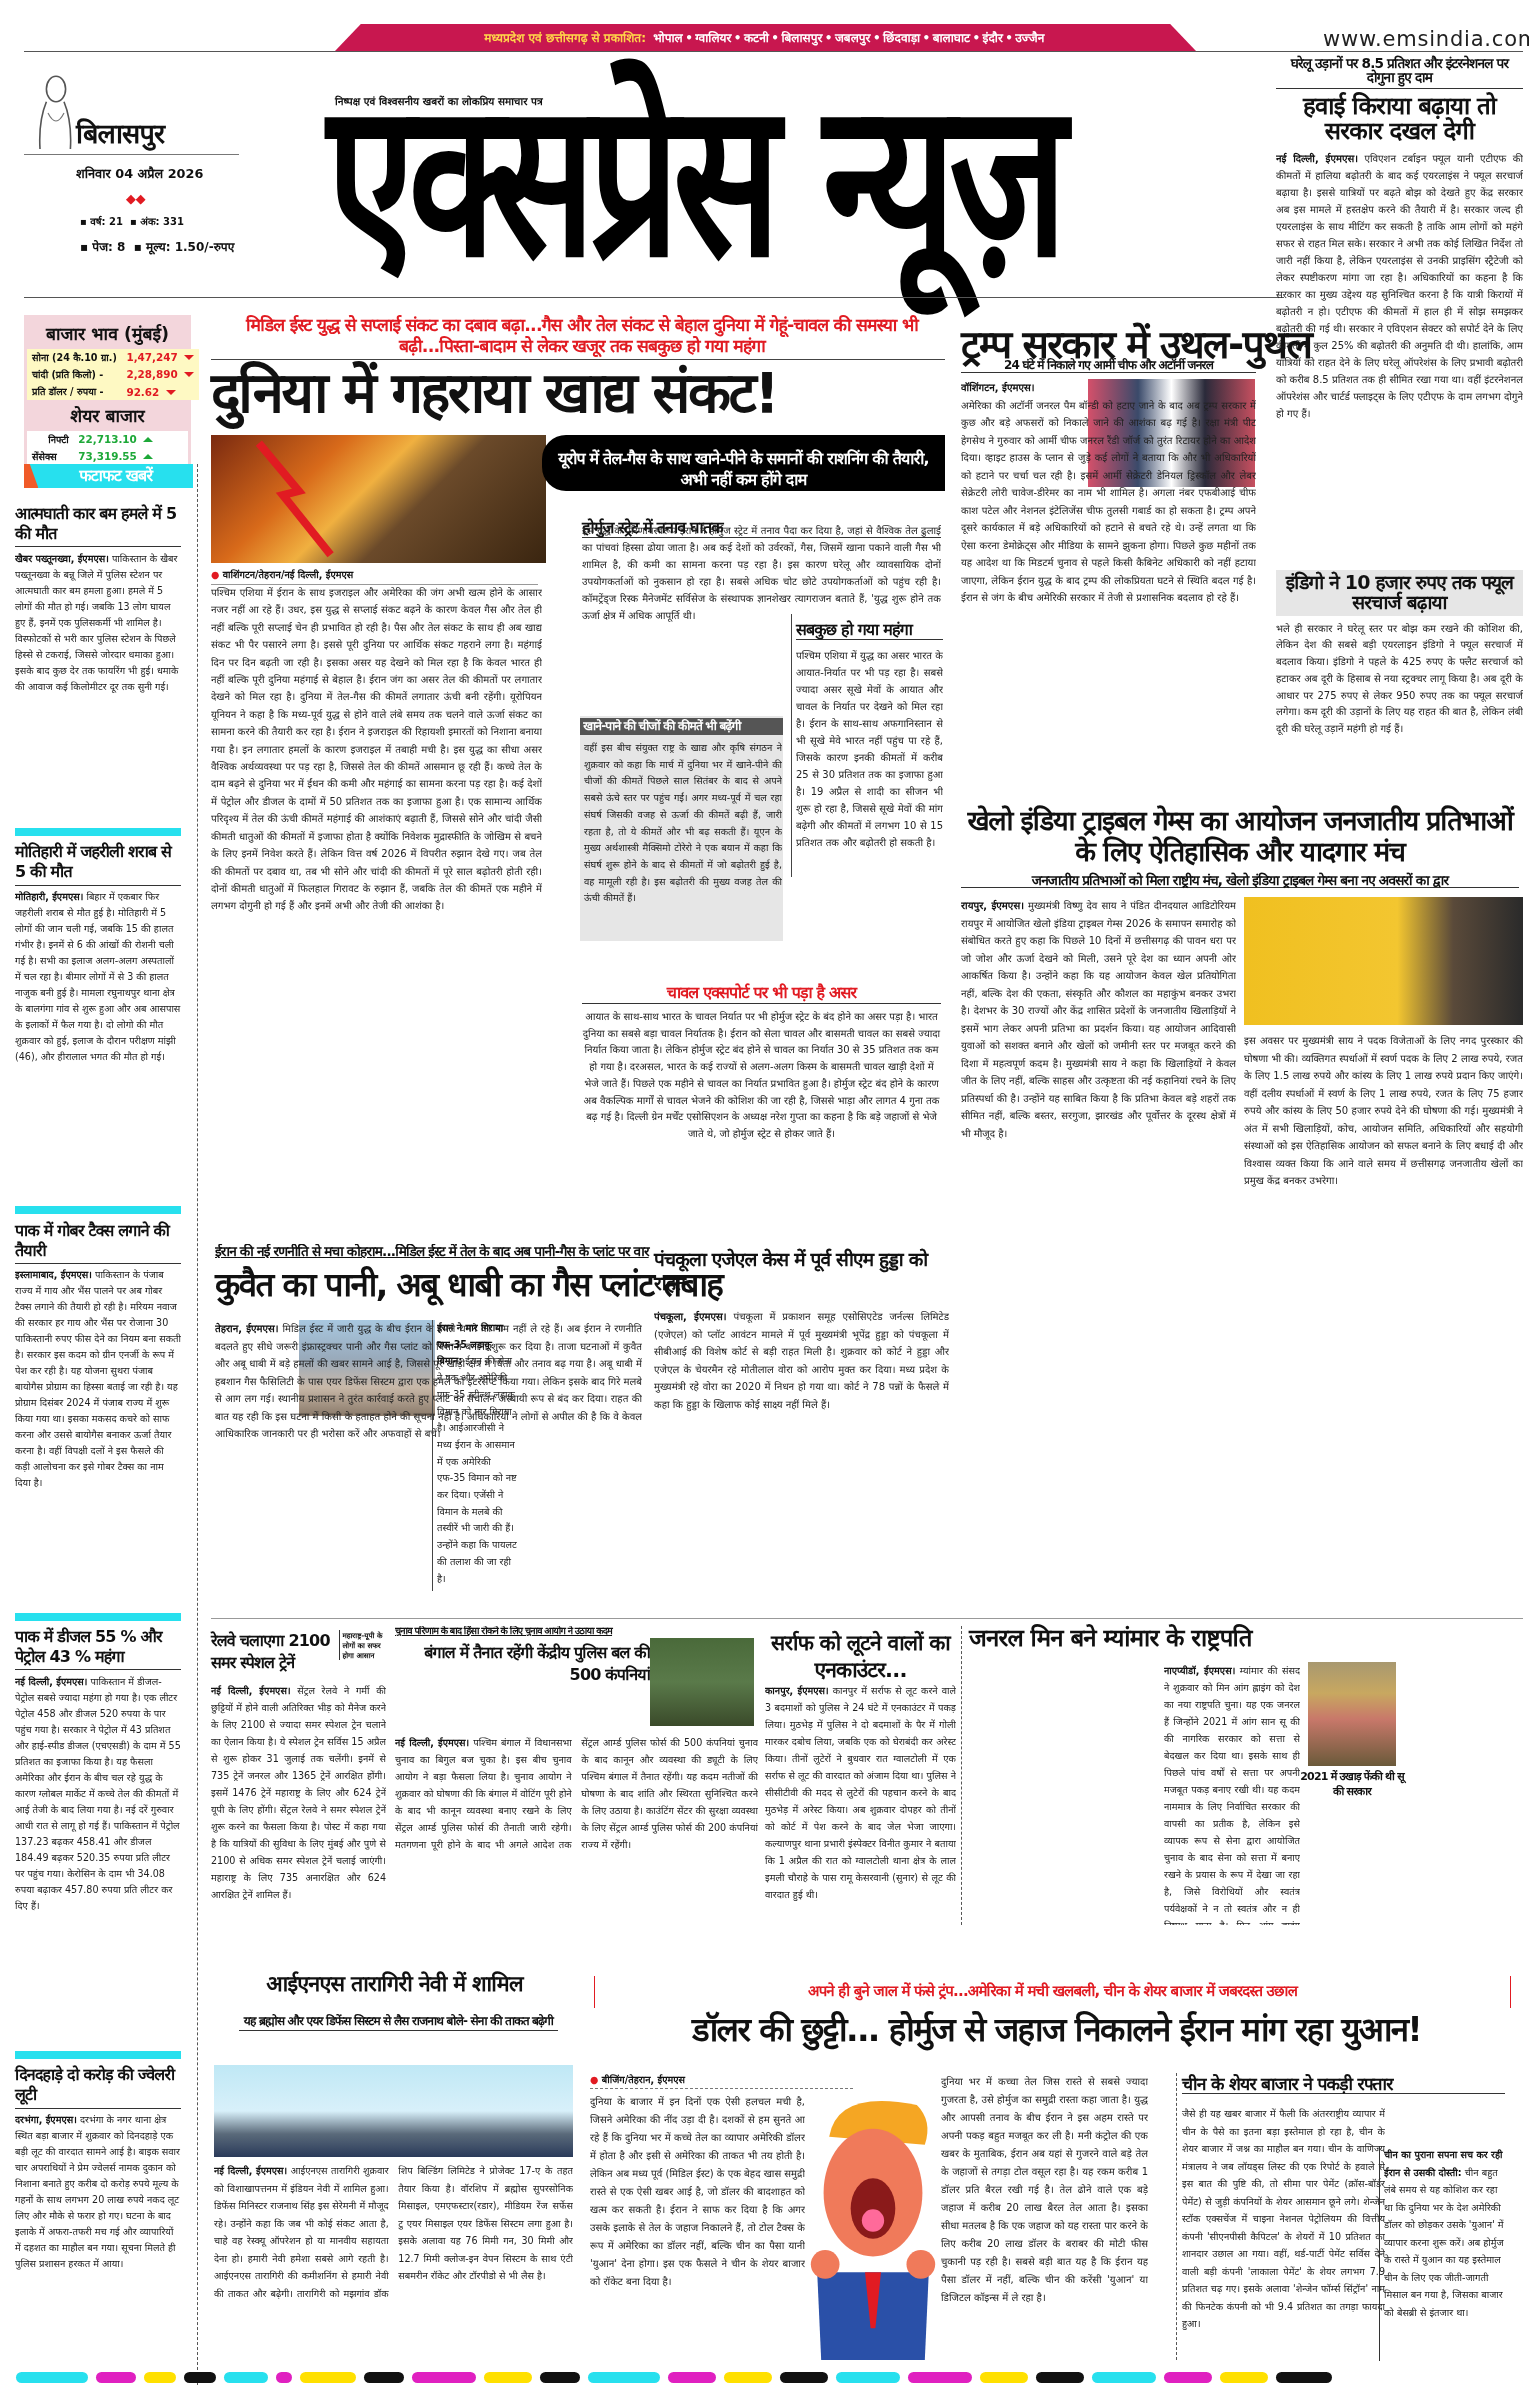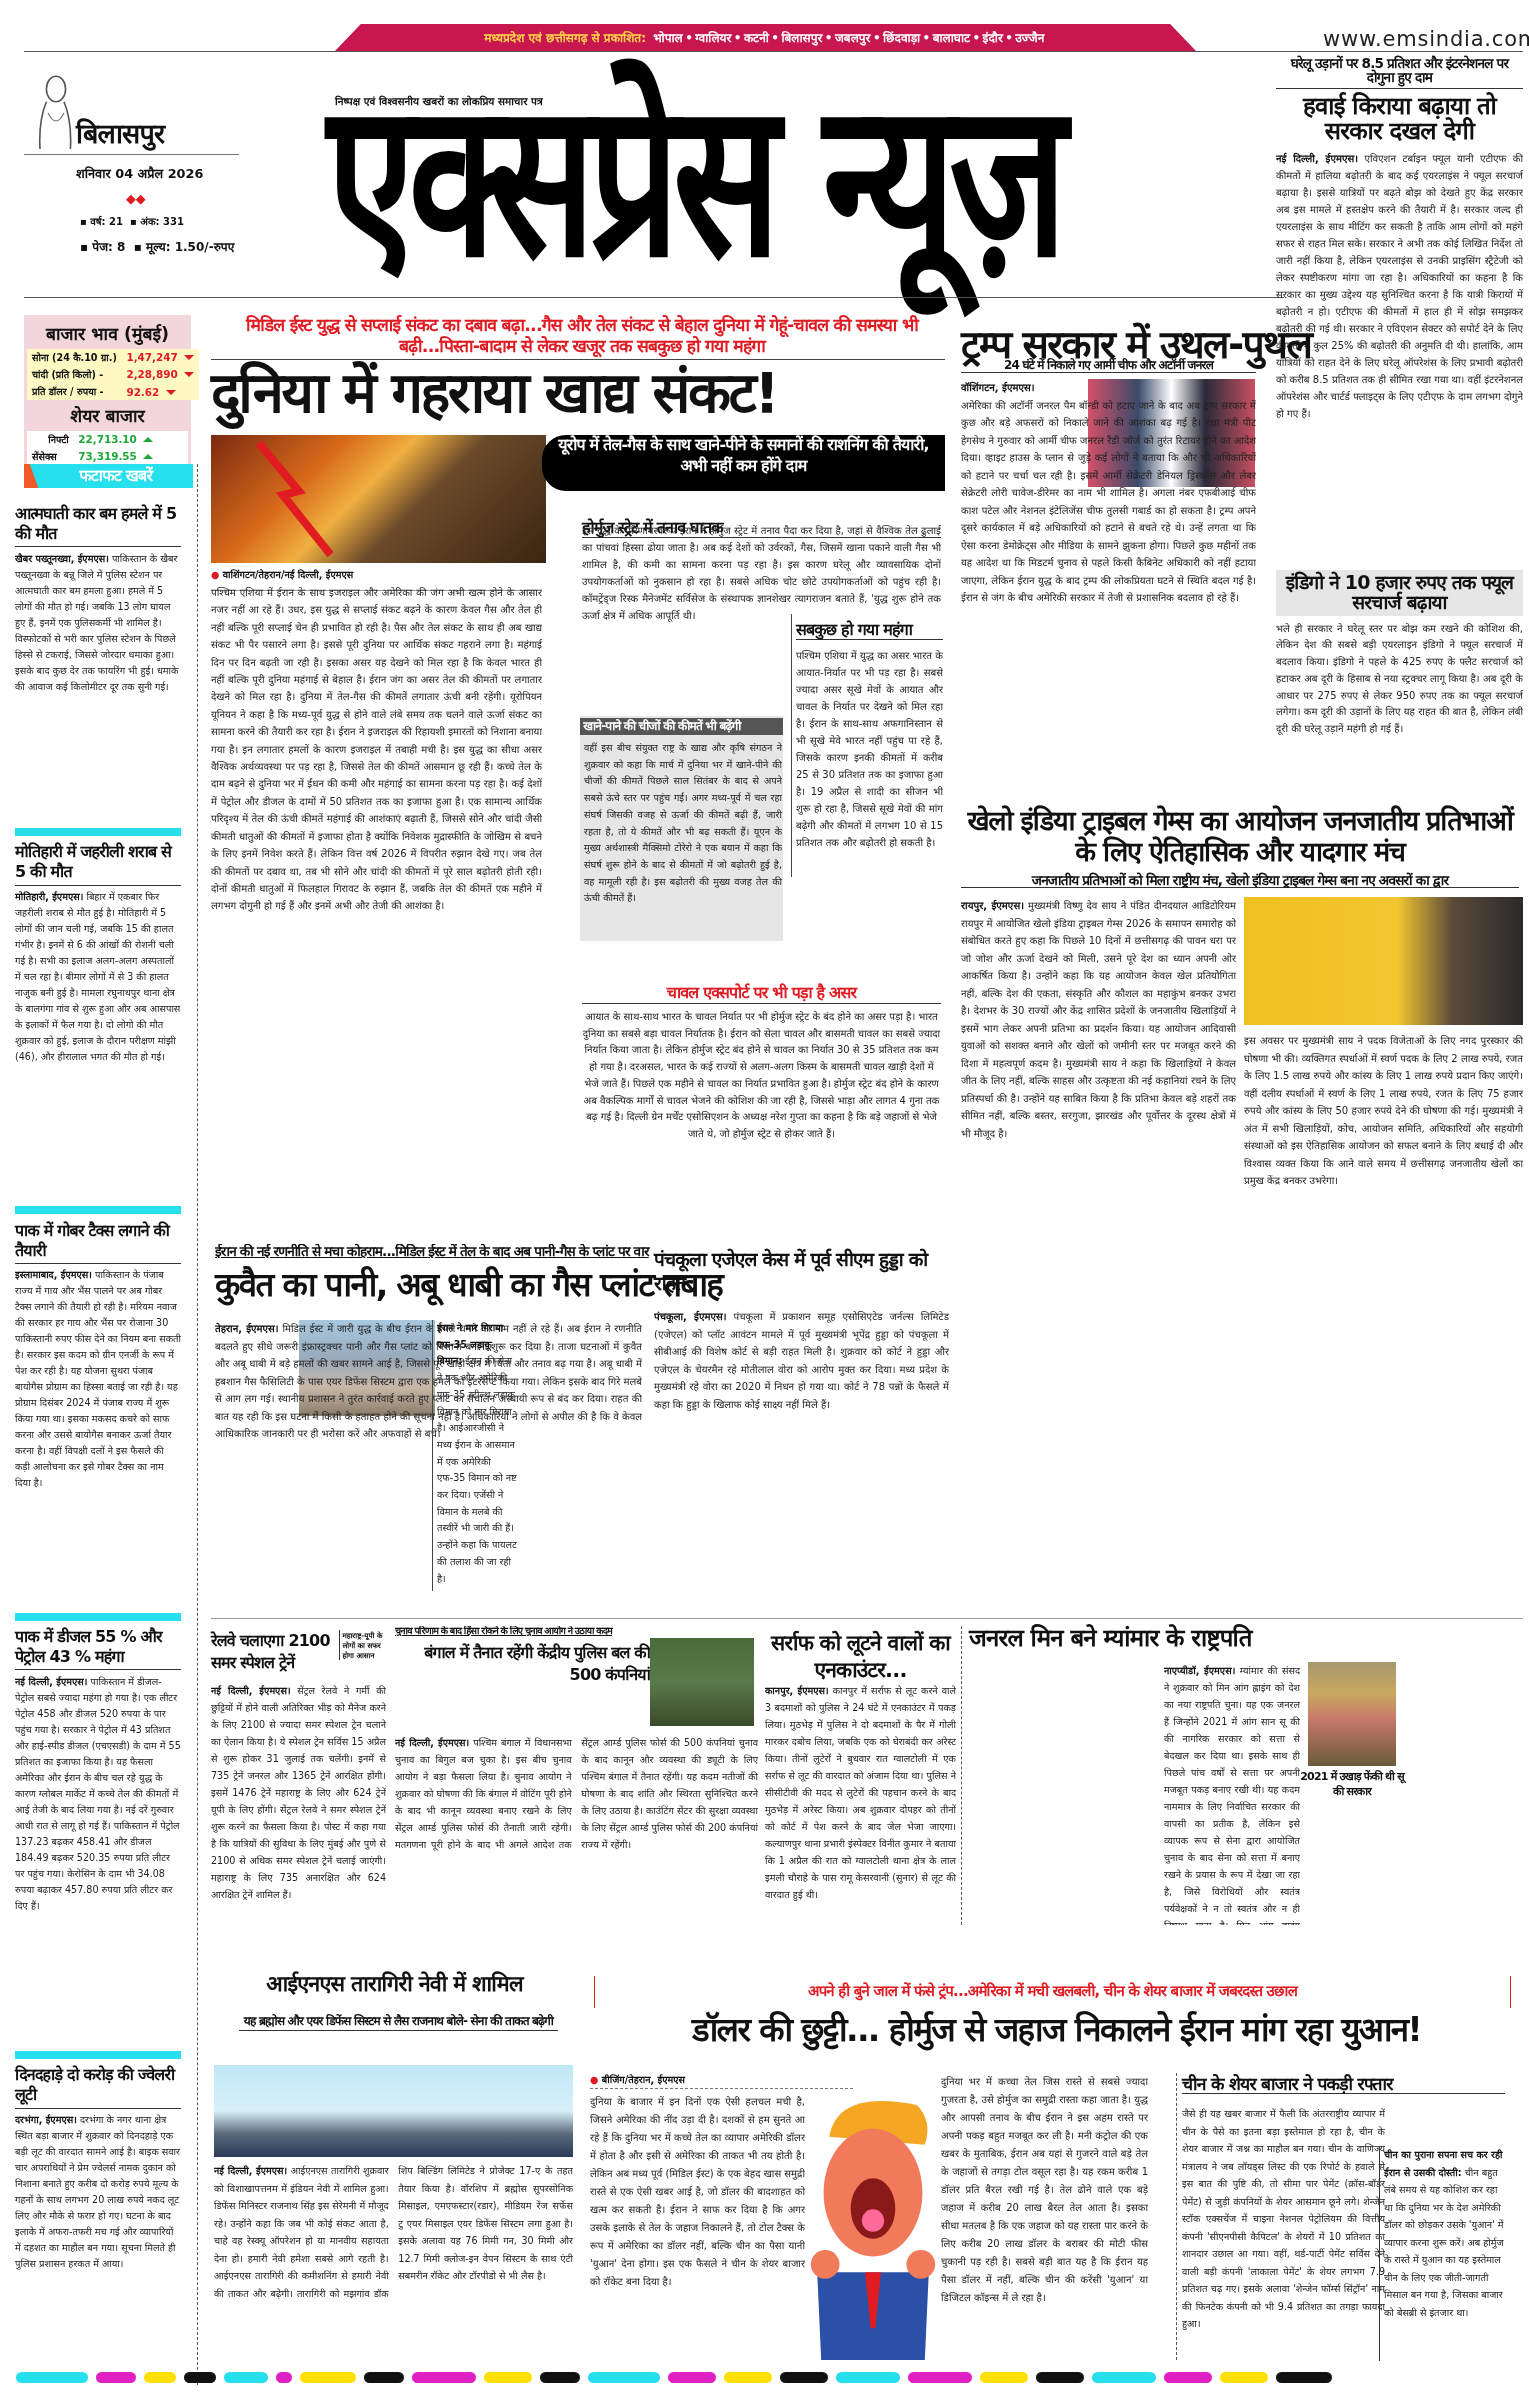--- a/index.html
+++ b/index.html
@@ -134,24 +134,24 @@
 
 <div class="abs hl red" style="left:215px;top:315px;width:734px;font-size:17.5px;text-align:center;line-height:1.2">मिडिल ईस्ट युद्ध से सप्लाई संकट का दबाव बढ़ा...गैस और तेल संकट से बेहाल दुनिया में गेहूं-चावल की समस्या भी बढ़ी...पिस्ता-बादाम से लेकर खजूर तक सबकुछ हो गया महंगा</div>
 <div class="abs" style="left:211px;top:359px;width:734px;border-top:1.6px solid #444"></div>
 <div class="abs hl" style="left:211px;top:364px;width:734px;font-size:56px;letter-spacing:-2.4px;white-space:nowrap;">दुनिया में गहराया खाद्य संकट!</div>
 
 <div class="abs photo" style="left:211px;top:435px;width:335px;height:128px;background:linear-gradient(135deg,#7a2a10 0%,#d86a1a 30%,#f0b040 45%,#6b4a2a 60%,#3a2510 100%);">
   <svg width="335" height="128" viewBox="0 0 420 160">
       <polyline points="60,10 110,70 90,75 150,150" fill="none" stroke="#e11b22" stroke-width="10"></polyline>
     </svg>
 </div>
-<div class="abs" style="left:542px;top:435px;width:403px;height:56px;background:#000;border-radius:24px 0 0 24px;display:flex;align-items:flex-start;justify-content:center;">
+<div class="abs" style="left:542px;top:435px;width:403px;height:56px;background:#000;border-radius:24px 0 0 24px;display:flex;align-items:flex-end;justify-content:center;">
   <span class="hl" style="color:#fff;font-size:16px;text-align:center;padding:0 16px;line-height:1.3">यूरोप में तेल-गैस के साथ खाने-पीने के समानों की राशनिंग की तैयारी, अभी नहीं कम होंगे दाम</span>
 </div>
-<div class="abs" style="left:211px;top:568px;width:327px;border-bottom:0.8px solid #999;font-size:9.6px;font-weight:bold;padding-bottom:9px">
+<div class="abs" style="left:211px;top:568px;width:327px;border-bottom:0.8px solid #999;font-size:9.6px;font-weight:bold;padding-bottom:3px">
   <span class="red">●</span> <span>वाशिंगटन/तेहरान/नई दिल्ली, ईएमएस</span>
 </div>
 <div class="abs body" style="left:211px;top:584px;width:331px;height:662px;font-size:10px;line-height:17.4px">पश्चिम एशिया में ईरान के साथ इजराइल और अमेरिका की जंग अभी खत्म होने के आसार नजर नहीं आ रहे हैं। उधर, इस युद्ध से सप्लाई संकट बढ़ने के कारण केवल गैस और तेल ही नहीं बल्कि पूरी सप्लाई चेन ही प्रभावित हो रही है। पैस और तेल संकट के साथ ही अब खाद्य संकट भी पैर पसारने लगा है। इससे पूरी दुनिया पर आर्थिक संकट गहराने लगा है। महंगाई दिन पर दिन बढ़ती जा रही है। इसका असर यह देखने को मिल रहा है कि केवल भारत ही नहीं बल्कि पूरी दुनिया महंगाई से बेहाल है। ईरान जंग का असर तेल की कीमतों पर लगातार देखने को मिल रहा है। दुनिया में तेल-गैस की कीमतें लगातार ऊंची बनी रहेंगी। यूरोपियन यूनियन ने कहा है कि मध्य-पूर्व युद्ध से होने वाले लंबे समय तक चलने वाले ऊर्जा संकट का सामना करने की तैयारी कर रहा है। ईरान ने इजराइल की रिहायशी इमारतों को निशाना बनाया गया है। इन लगातार हमलों के कारण इजराइल में तबाही मची है। इस युद्ध का सीधा असर वैश्विक अर्थव्यवस्था पर पड़ रहा है, जिससे तेल की कीमतें आसमान छू रही हैं। कच्चे तेल के दाम बढ़ने से दुनिया भर में ईंधन की कमी और महंगाई का सामना करना पड़ रहा है। कई देशों में पेट्रोल और डीजल के दामों में 50 प्रतिशत तक का इजाफा हुआ है। एक सामान्य आर्थिक परिदृश्य में तेल की ऊंची कीमतें महंगाई की आशंकाएं बढ़ाती हैं, जिससे सोने और चांदी जैसी कीमती धातुओं की कीमतों में इजाफा होता है क्योंकि निवेशक मुद्रास्फीति के जोखिम से बचने के लिए इनमें निवेश करते हैं। लेकिन वित्त वर्ष 2026 में विपरीत रुझान देखे गए। जब तेल की कीमतों पर दबाव था, तब भी सोने और चांदी की कीमतों में पूरे साल बढ़ोतरी होती रही। दोनों कीमती धातुओं में फिलहाल गिरावट के रुझान हैं, जबकि तेल की कीमतें एक महीने में लगभग दोगुनी हो गई हैं और इनमें अभी और तेजी की आशंका है।</div>
 
 <div class="abs hl rule" style="left:582px;top:520px;width:359px;font-size:16px">होर्मुज स्ट्रेट में तनाव घातक</div>
 <div class="abs body" style="left:582px;top:522px;width:359px;height:235px;font-size:10px;line-height:17px">इस युद्ध के परिणामस्वरूप ईरान ने होर्मुज स्ट्रेट में तनाव पैदा कर दिया है, जहां से वैश्विक तेल ढुलाई का पांचवां हिस्सा ढोया जाता है। अब कई देशों को उर्वरकों, गैस, जिसमें खाना पकाने वाली गैस भी शामिल है, की कमी का सामना करना पड़ रहा है। इस कारण घरेलू और व्यावसायिक दोनों उपयोगकर्ताओं को नुकसान हो रहा है। सबसे अधिक चोट छोटे उपयोगकर्ताओं को पहुंच रही है। कॉमट्रेंड्ज रिस्क मैनेजमेंट सर्विसेज के संस्थापक ज्ञानशेखर त्यागराजन बताते हैं, 'युद्ध शुरू होने तक ऊर्जा क्षेत्र में अधिक आपूर्ति थी।</div>
 
 <div class="abs" style="left:580px;top:716px;width:203px;height:225px;background:#e6e6e6;"></div>
 <div class="abs hl" style="left:580px;top:718px;width:203px;background:#555;color:#fff;font-size:12px;padding:2.4px 3.2px">खाने-पाने की चीजों की कीमतें भी बढ़ेंगी</div>
 <div class="abs body" style="left:584px;top:740px;width:198px;height:199px;font-size:9.6px;line-height:16.7px">वहीं इस बीच संयुक्त राष्ट्र के खाद्य और कृषि संगठन ने शुक्रवार को कहा कि मार्च में दुनिया भर में खाने-पीने की चीजों की कीमतें पिछले साल सितंबर के बाद से अपने सबसे ऊंचे स्तर पर पहुंच गईं। अगर मध्य-पूर्व में चल रहा संघर्ष जिसकी वजह से ऊर्जा की कीमतें बढ़ी हैं, जारी रहता है, तो ये कीमतें और भी बढ़ सकती हैं। यूएन के मुख्य अर्थशास्त्री मैक्सिमो टोरेरो ने एक बयान में कहा कि संघर्ष शुरू होने के बाद से कीमतों में जो बढ़ोतरी हुई है, वह मामूली रही है। इस बढ़ोतरी की मुख्य वजह तेल की ऊंची कीमतें हैं।</div>

